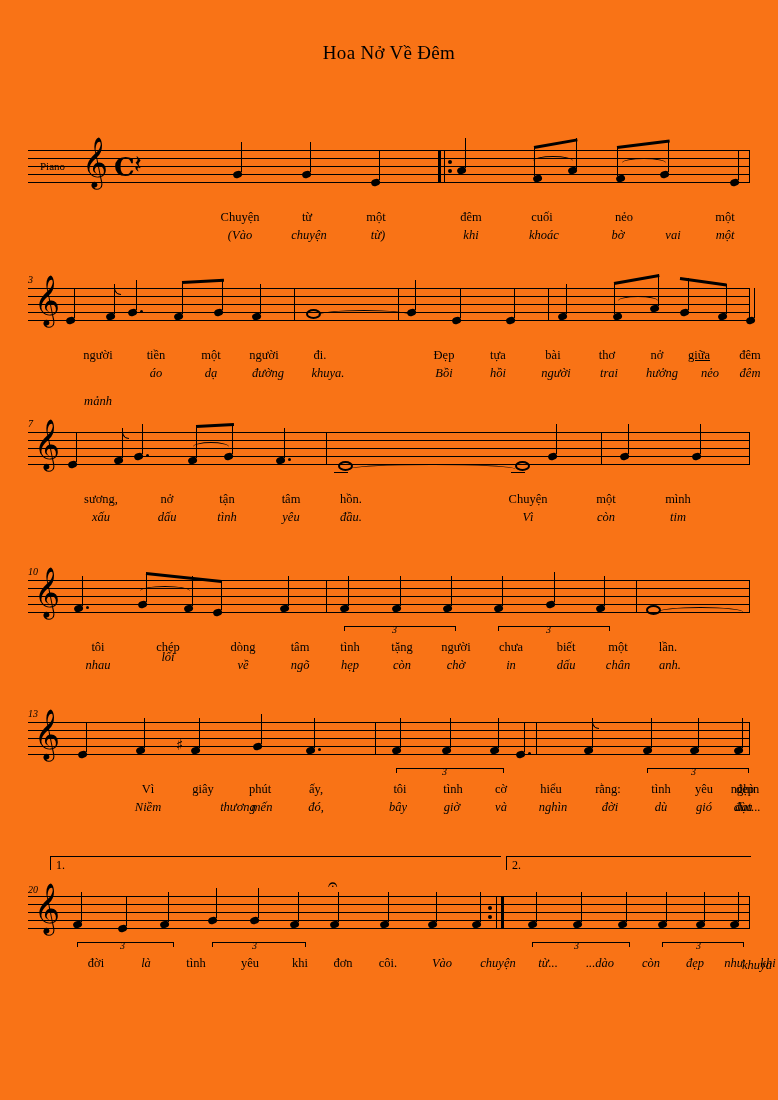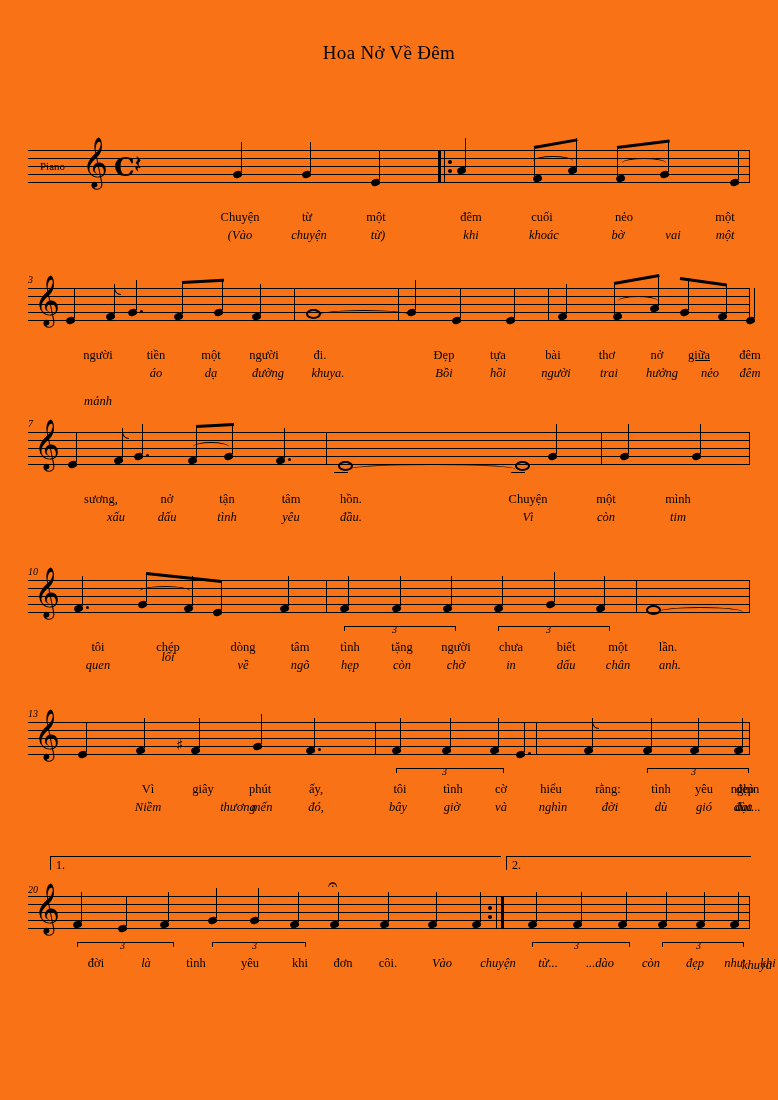--- a/index.html
+++ b/index.html
@@ -454,21 +454,21 @@
       <div class="lyric" style="left:73px; top:60px;">sương,</div>
       <div class="lyric" style="left:139px; top:60px;">nở</div>
       <div class="lyric" style="left:199px; top:60px;">tận</div>
       <div class="lyric" style="left:263px; top:60px;">tâm</div>
       <div class="lyric" style="left:323px; top:60px;">hồn.</div>
       <div class="lyric" style="left:500px; top:60px;">Chuyện</div>
       <div class="lyric" style="left:578px; top:60px;">một</div>
       <div class="lyric" style="left:650px; top:60px;">mình</div>
     </div>
     <div>
-      <div class="lyric verse2" style="left:88px; top:78px;font-style:italic;">xấu</div>
+      <div class="lyric verse2" style="left:73px; top:78px;font-style:italic;">xấu</div>
       <div class="lyric verse2" style="left:139px; top:78px;">dấu</div>
       <div class="lyric verse2" style="left:199px; top:78px;">tình</div>
       <div class="lyric verse2" style="left:263px; top:78px;">yêu</div>
       <div class="lyric verse2" style="left:323px; top:78px;">đầu.</div>
       <div class="lyric verse2" style="left:500px; top:78px;">Vì</div>
       <div class="lyric verse2" style="left:578px; top:78px;">còn</div>
       <div class="lyric verse2" style="left:650px; top:78px;">tim</div>
     </div>
   </div>
 
@@ -535,21 +535,21 @@
       <div class="lyric" style="left:272px; top:60px;">tâm</div>
       <div class="lyric" style="left:322px; top:60px;">tình</div>
       <div class="lyric" style="left:374px; top:60px;">tặng</div>
       <div class="lyric" style="left:428px; top:60px;">người</div>
       <div class="lyric" style="left:483px; top:60px;">chưa</div>
       <div class="lyric" style="left:538px; top:60px;">biết</div>
       <div class="lyric" style="left:590px; top:60px;">một</div>
       <div class="lyric" style="left:640px; top:60px;">lần.</div>
     </div>
     <div>
-      <div class="lyric verse2" style="left:70px; top:78px;">quen</div>
+      <div class="lyric verse2" style="left:70px; top:78px;">nhau</div>
       <div class="lyric verse2" style="left:140px; top:70px;">lối</div>
       <div class="lyric verse2" style="left:215px; top:78px;">về</div>
       <div class="lyric verse2" style="left:272px; top:78px;">ngõ</div>
       <div class="lyric verse2" style="left:322px; top:78px;">hẹp</div>
       <div class="lyric verse2" style="left:374px; top:78px;">còn</div>
       <div class="lyric verse2" style="left:428px; top:78px;">chờ</div>
       <div class="lyric verse2" style="left:483px; top:78px;">in</div>
       <div class="lyric verse2" style="left:538px; top:78px;">dấu</div>
       <div class="lyric verse2" style="left:590px; top:78px;">chân</div>
       <div class="lyric verse2" style="left:642px; top:78px;">anh.</div>

